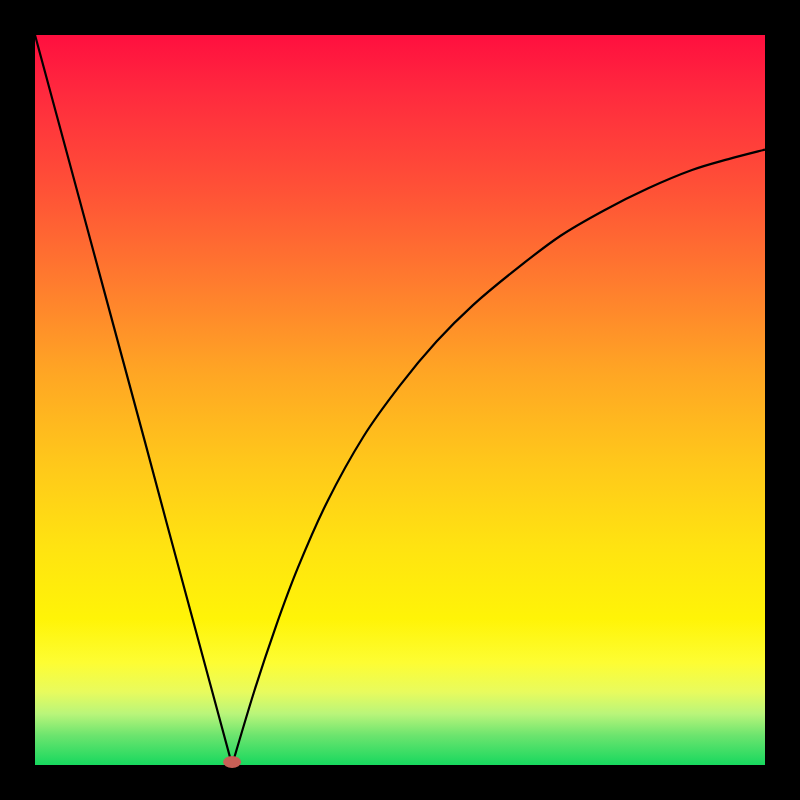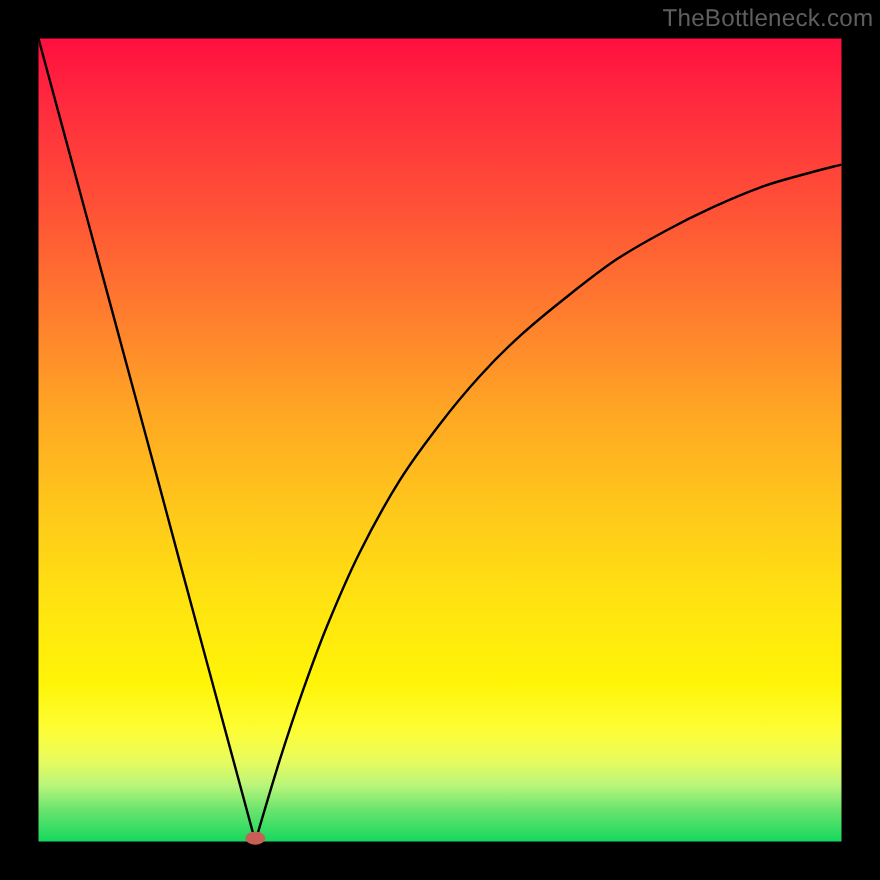--- a/index.html
+++ b/index.html
@@ -65,20 +65,19 @@
     font-size: 22px;
     font-weight: 400;
     color: #5f5f5f;
     letter-spacing: 0.2px;
   }
 </style>
 </head>
 <body>
 
 <div class="frame">
-  <div class="watermark">TheBottleneck.com</div>
   <div class="plot-area">
     <svg class="plot-svg" viewBox="0 0 730 730" preserveAspectRatio="none">
       <path id="curve-path" class="curve" d="M 0 0 L 21.9 81.02999999999997 L 43.8 162.05999999999995 L 65.7 243.08999999999997 L 87.6 324.11999999999995 L 109.5 405.15 L 131.4 486.91 L 153.29999999999998 567.94 L 175.2 648.97 L 197.10000000000002 730 C 200.75000000000003 717.8333333333334, 211.7 680.1166666666667, 219 657 C 226.3 633.8833333333333, 233.6 611.9833333333333, 240.9 591.3 C 248.20000000000002 570.6166666666666, 254.28333333333336 553.5833333333333, 262.8 532.9 C 271.31666666666666 512.2166666666667, 281.05 489.09999999999997, 292 467.2 C 302.95 445.3, 316.3333333333333 420.9666666666667, 328.5 401.5 C 340.6666666666667 382.0333333333333, 352.8333333333333 366.21666666666664, 365 350.4 C 377.1666666666667 334.5833333333333, 389.33333333333337 319.98333333333335, 401.50000000000006 306.6 C 413.66666666666674 293.2166666666667, 424.6166666666667 282.2666666666667, 438 270.1 C 451.3833333333333 257.93333333333334, 467.2 245.1583333333333, 481.8 233.59999999999997 C 496.40000000000003 222.04166666666663, 511 210.48333333333332, 525.6 200.75 C 540.2 191.01666666666668, 554.8 183.10833333333338, 569.4 175.20000000000005 C 584 167.2916666666667, 598.5999999999999 159.99166666666662, 613.1999999999999 153.29999999999995 C 627.8 146.6083333333333, 643.6166666666667 139.9166666666667, 657 135.05000000000007 C 670.3833333333333 130.18333333333342, 681.3333333333334 127.5066666666667, 693.5 124.10000000000002 C 705.6666666666666 120.69333333333334, 723.9166666666666 116.19166666666668, 730 114.61000000000001"></path>
       <ellipse id="min-marker" class="marker" cx="197.10000000000002" cy="727" rx="9" ry="6"></ellipse>
     </svg>
   </div>
 </div>
 
 </body></html>

